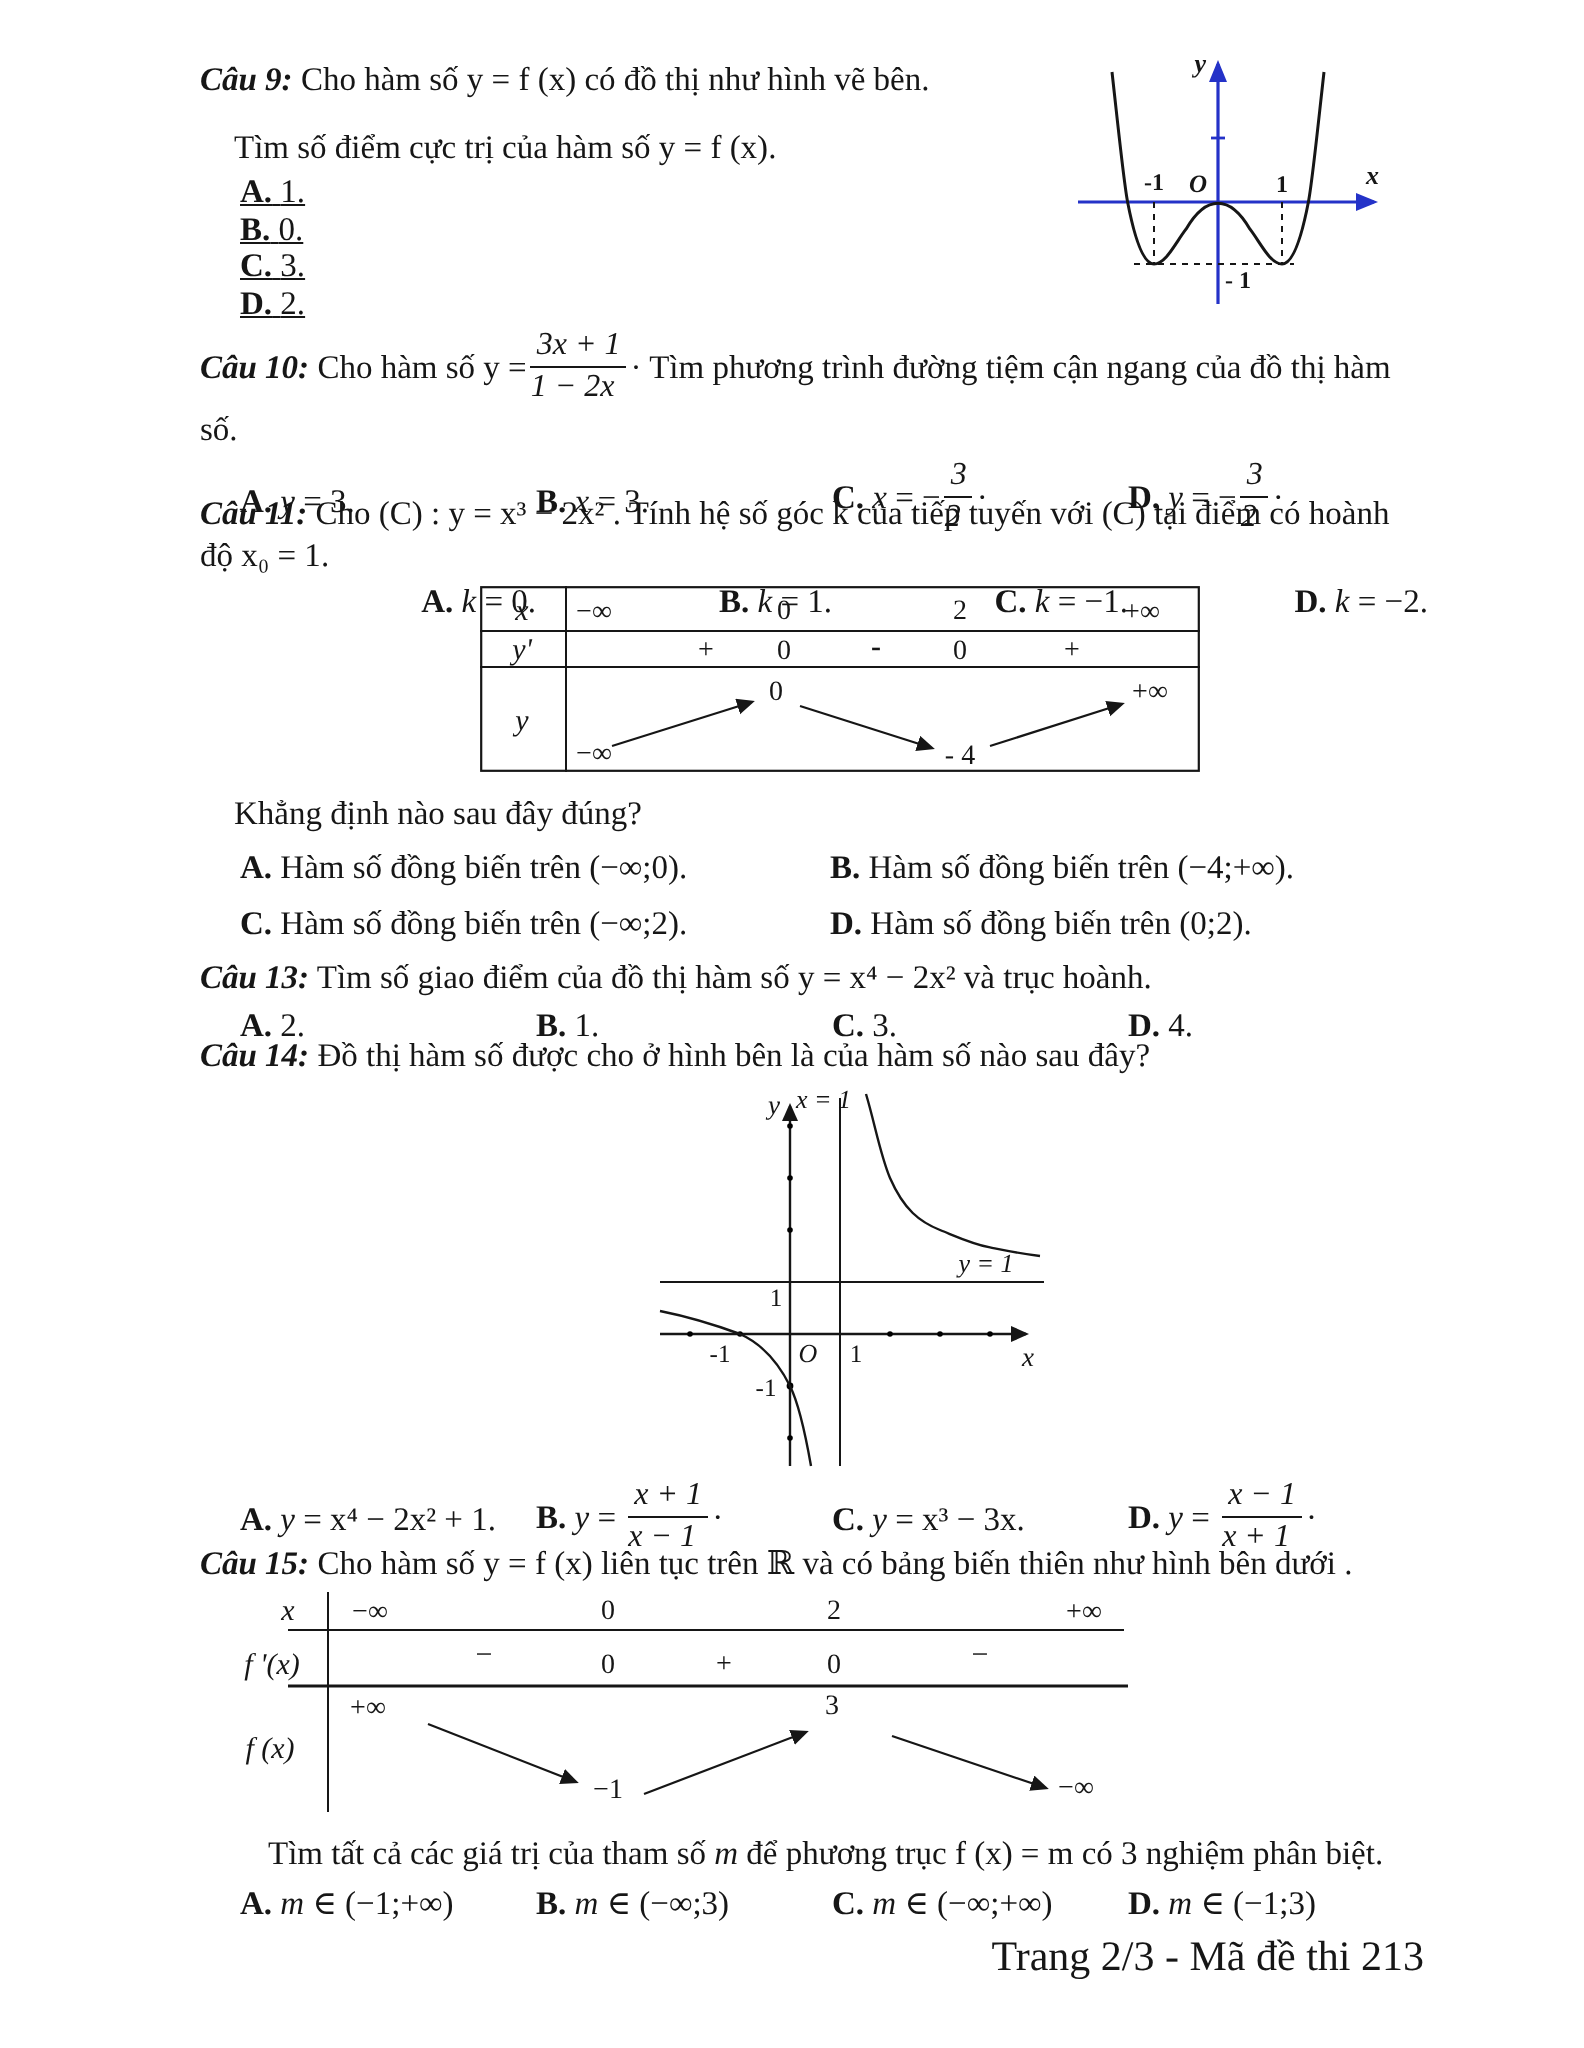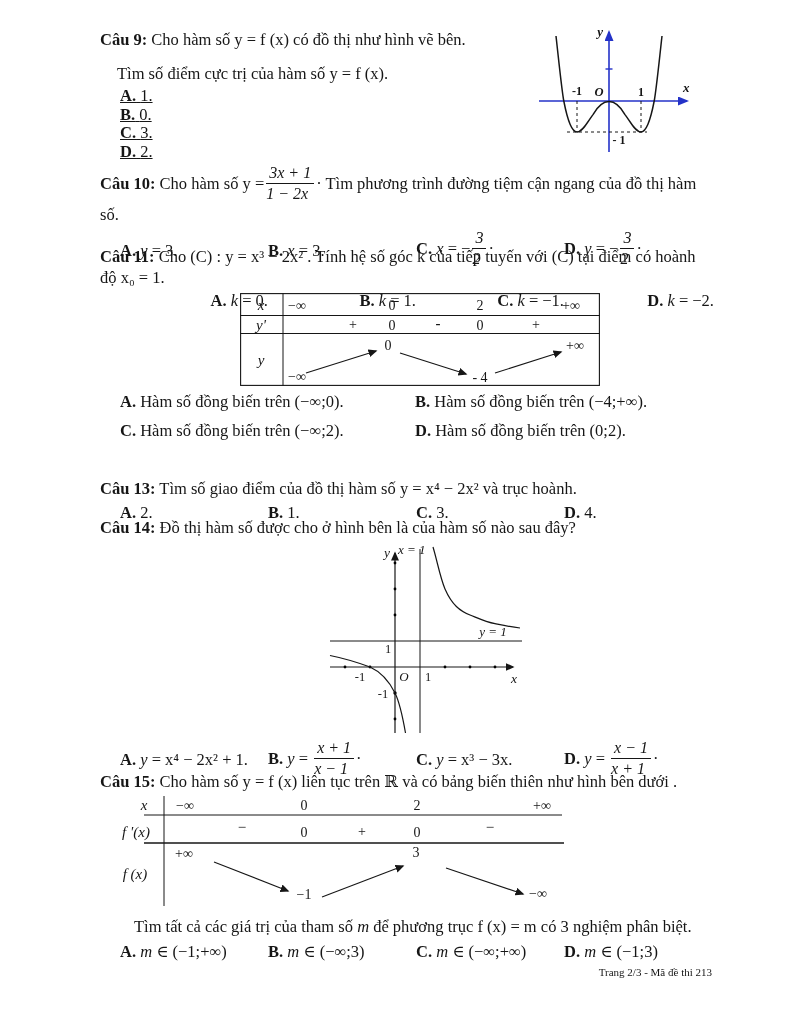--- a/index.html
+++ b/index.html
@@ -2,36 +2,36 @@
 <html><head>
 <meta charset="utf-8">
 <style>
   html,body{margin:0;padding:0;}
   body{
     width:792px;height:1024px;background:#ffffff;position:relative;
     font-family:"Liberation Serif","DejaVu Serif",serif;color:#161616;
     overflow:hidden;
   }
   .q{position:absolute;left:100px;width:614px;font-size:16.5px;line-height:1.25;}
-  .lbl{font-weight:bold;}
+  .lbl{font-weight:bold;font-style:italic;}
   .m,i{}
   .ok{font-weight:bold;}
   .line{margin:0;}
   .indent{padding-left:17px;}
   .indent34{padding-left:34px;}
   .optstack .optline{padding-left:20px;line-height:18.6px;text-decoration:underline;}
   .opts4{display:grid;grid-template-columns:148px 148px 148px 1fr;padding-left:20px;align-items:center;margin-top:4px;}
   .opts2{display:grid;grid-template-columns:295px 1fr;row-gap:8px;padding-left:20px;margin-top:6px;}
   .frac{display:inline-block;vertical-align:middle;font-style:italic;
         position:relative;top:-2px;margin:0 2px;font-size:16px;line-height:1.12;}
   .fnum{display:block;border-bottom:1.2px solid #161616;padding:0 3px 1px;}
   .fden{display:block;padding-top:1px;}
   .graph9{position:absolute;left:433px;top:-8px;}
   .tbl{display:block;}
-  .footer{position:absolute;right:80px;top:966px;font-size:11px;}
+  .footer{position:absolute;right:80px;top:966px;font-size:21px;}
   svg text{font-family:"Liberation Serif","DejaVu Serif",serif;fill:#161616;}
   svg .it{font-style:italic;}
   svg .bd{font-weight:bold;}
 </style>
 </head>
 <body>
 
 <svg width="0" height="0" style="position:absolute" aria-hidden="true">
   <defs>
     <marker id="mBlk" markerUnits="userSpaceOnUse" markerWidth="10" markerHeight="9" refX="7.5" refY="4" orient="auto">
@@ -118,20 +118,21 @@
     <text x="21" y="72" text-anchor="middle" font-size="15" class="it">y</text>
     <text x="57" y="88" text-anchor="middle" font-size="14">−∞</text>
     <text x="148" y="57" text-anchor="middle" font-size="14">0</text>
     <text x="240" y="89" text-anchor="middle" font-size="14">- 4</text>
     <text x="335" y="57" text-anchor="middle" font-size="14">+∞</text>
     <line x1="66" y1="80" x2="136" y2="58" stroke="#161616" stroke-width="1.1" marker-end="url(#mBlk)"></line>
     <line x1="160" y1="60" x2="226" y2="81" stroke="#161616" stroke-width="1.1" marker-end="url(#mBlk)"></line>
     <line x1="255" y1="80" x2="321" y2="59" stroke="#161616" stroke-width="1.1" marker-end="url(#mBlk)"></line>
   </svg>
 
+  <p class="line indent" style="margin-top:11px;">Khẳng định nào sau đây đúng?</p>
   <div class="opts2">
     <div><b class="ok">A.</b> <span>Hàm số đồng biến trên </span><span>(−∞;0)</span><span>.</span></div>
     <div><b class="ok">B.</b> <span>Hàm số đồng biến trên </span><span>(−4;+∞)</span><span>.</span></div>
     <div><b class="ok">C.</b> <span>Hàm số đồng biến trên </span><span>(−∞;2)</span><span>.</span></div>
     <div><b class="ok">D.</b> <span>Hàm số đồng biến trên </span><span>(0;2)</span><span>.</span></div>
   </div>
 </section>
 
 <section class="q" style="top:479px;">
   <p class="line"><b class="lbl">Câu 13:</b> <span>Tìm số giao điểm của đồ thị hàm số </span><span class="m">y = x⁴ − 2x²</span><span> và trục hoành.</span></p>

